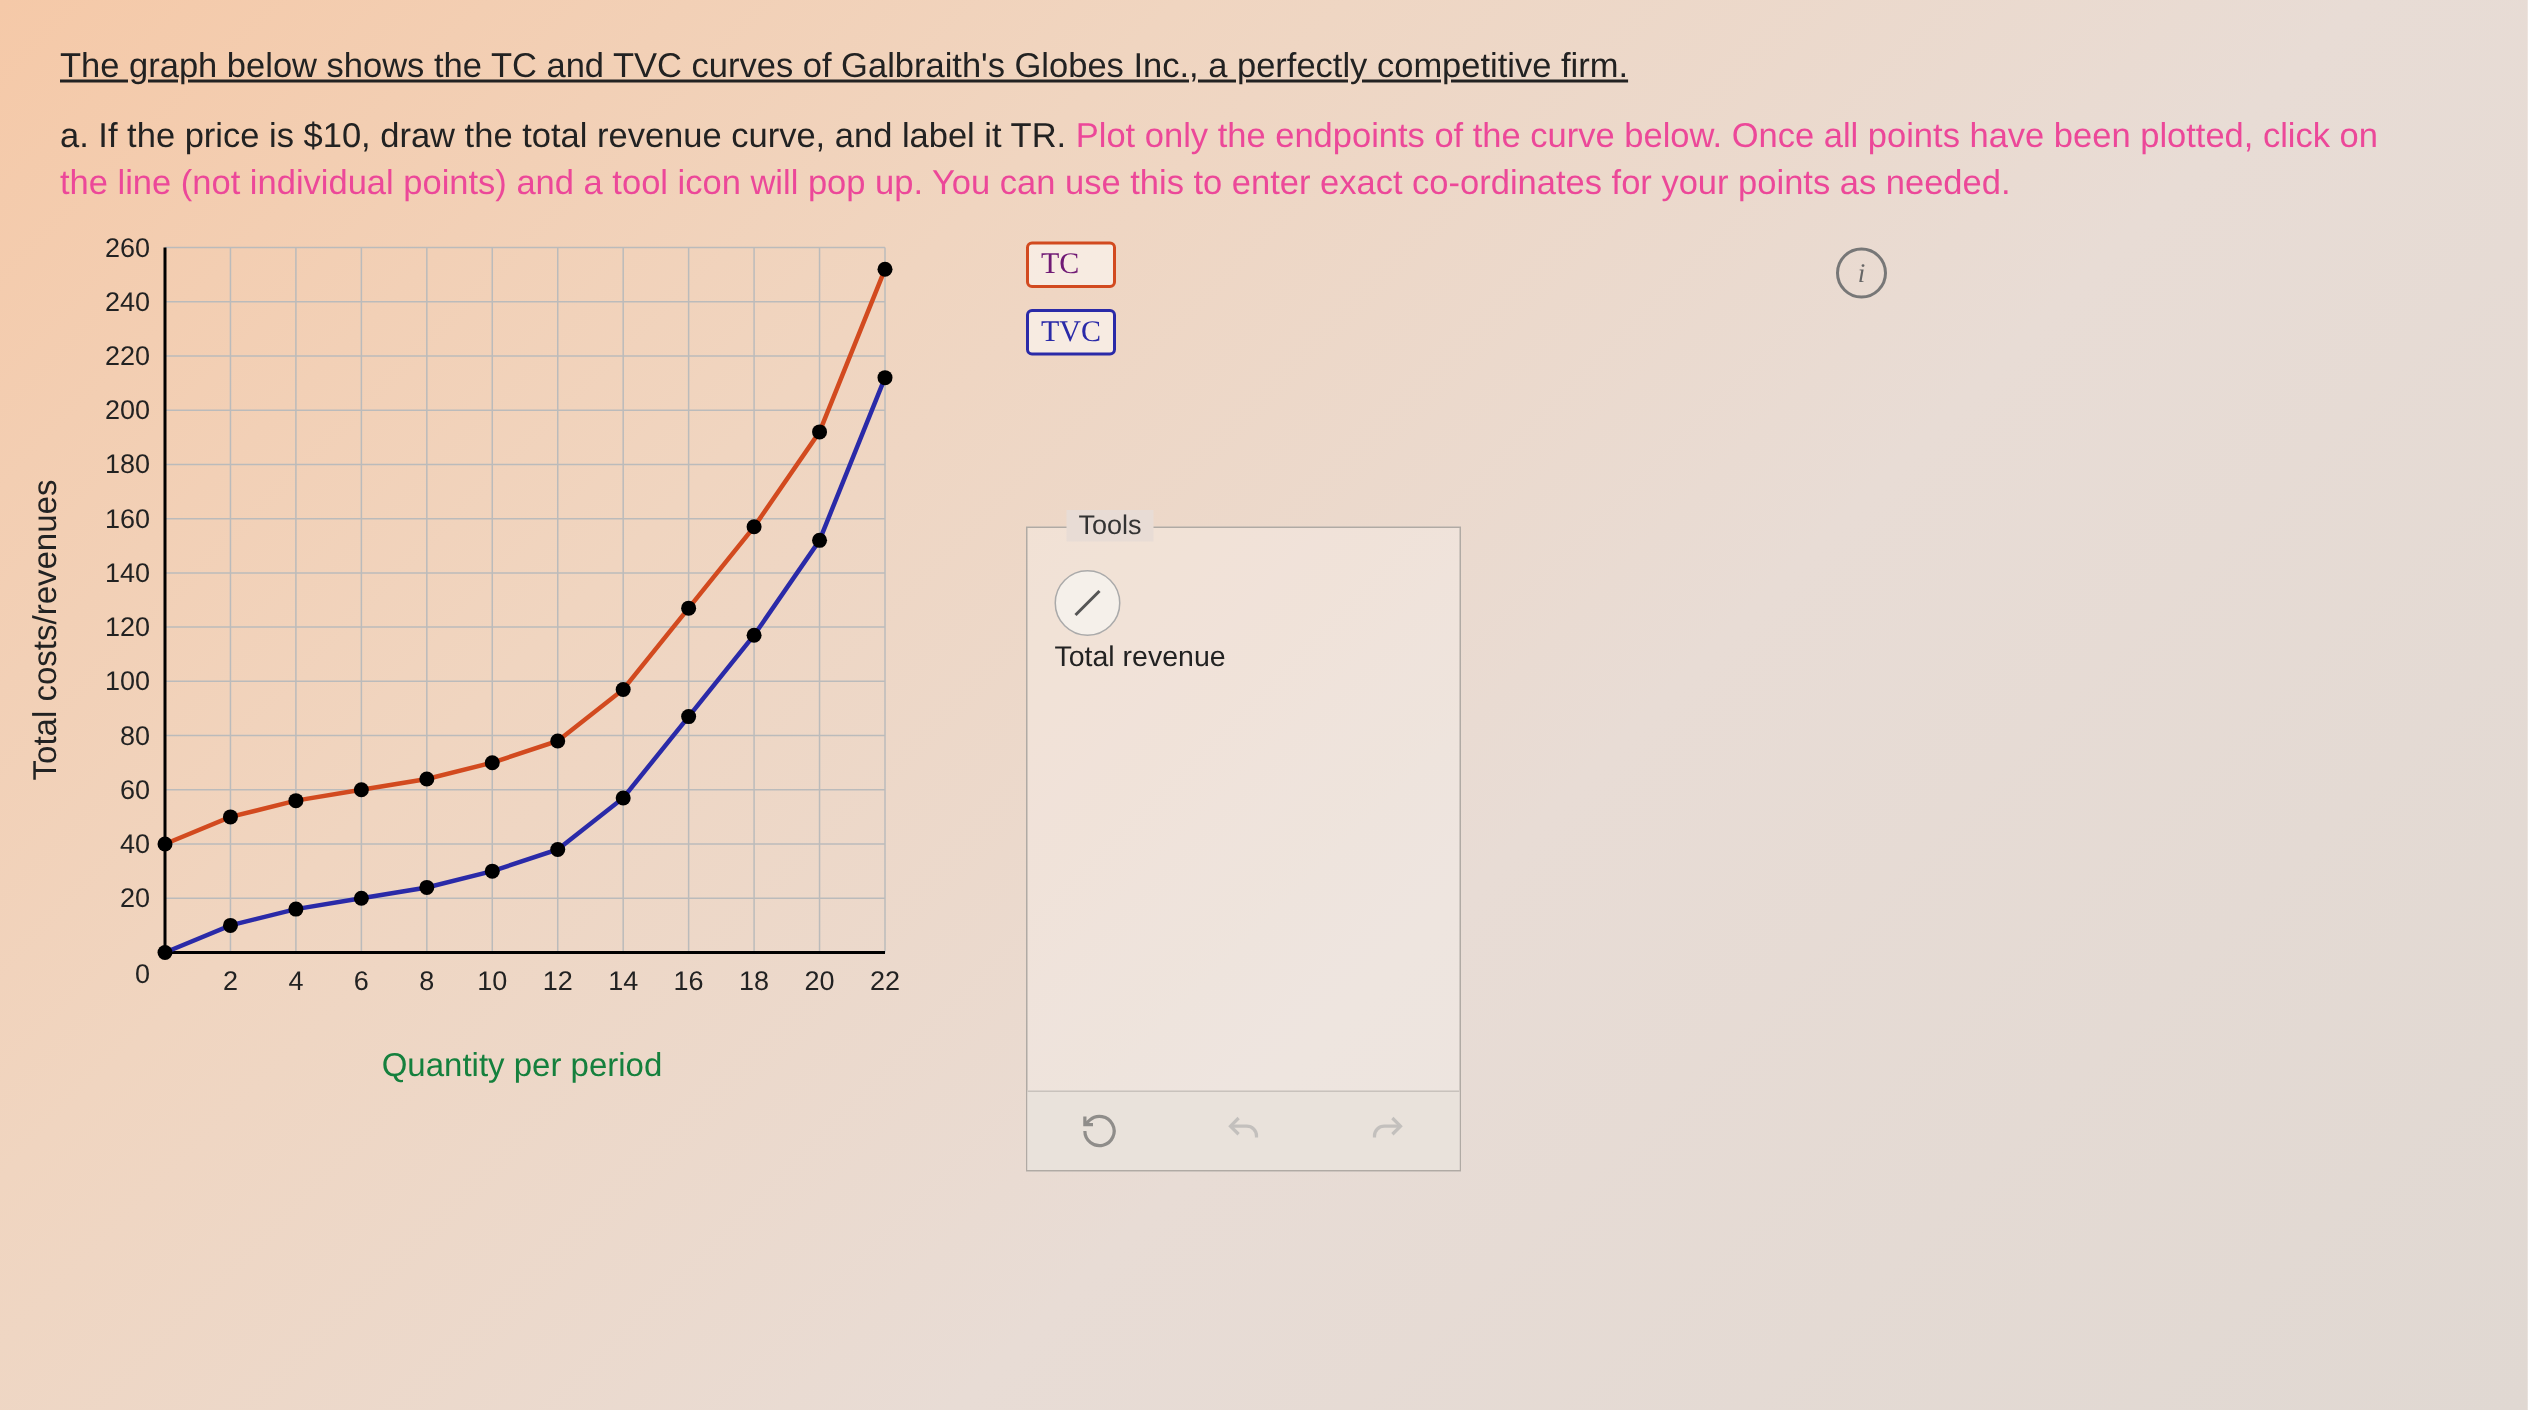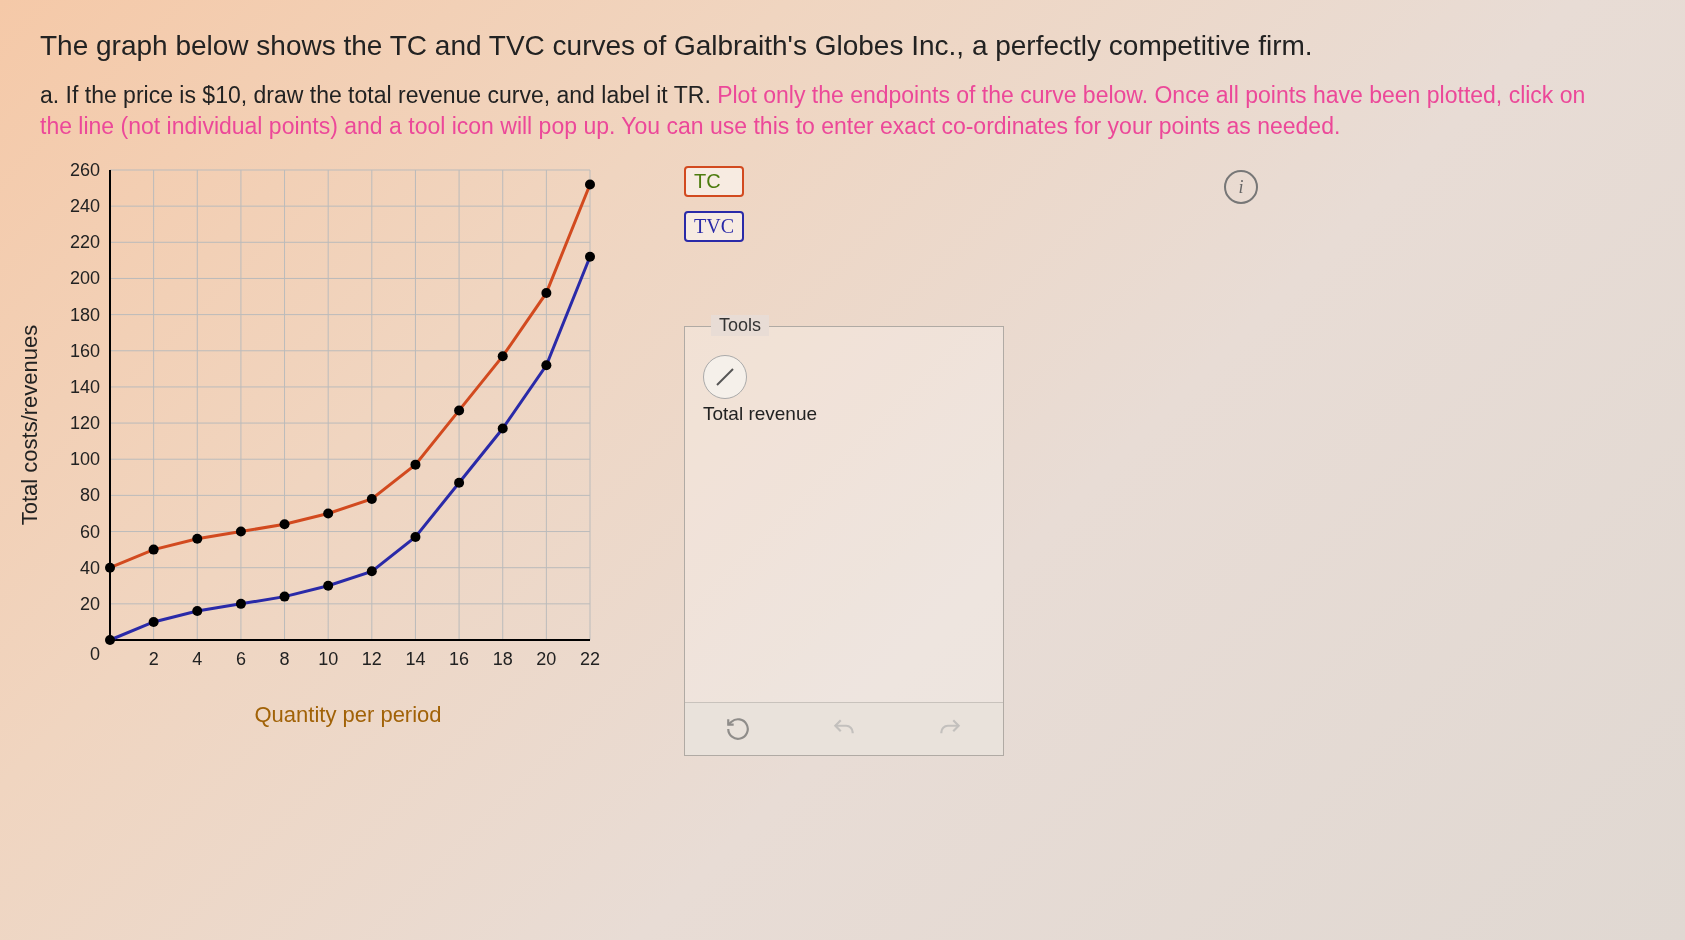--- a/index.html
+++ b/index.html
@@ -9,21 +9,21 @@
     height: 940px;
     font-family: Arial, Helvetica, sans-serif;
     background: linear-gradient(135deg, #f5c9a8 0%, #f0d5c0 30%, #e8dcd5 60%, #e0d8d2 100%);
     color: #2a2a2a;
     overflow: hidden;
   }
   .wrap {
     padding: 30px 40px;
     box-sizing: border-box;
   }
-  .intro { font-size: 28px; margin-bottom: 18px; color: #222; }
+  .intro { font-size: 23px; margin-bottom: 18px; color: #222; text-decoration: underline; }
   .inst { font-size: 23px; line-height: 1.35; max-width: 1580px; }
   .inst .dark { color: #222; text-align: center; }
   .inst .blue { color: #ec4899; }
   .content-row {
     display: flex;
     align-items: flex-start;
     margin-top: 18px;
     gap: 30px;
   }
   .legend-col {
@@ -37,21 +37,21 @@
   }
   .legend-box {
     border: 2px solid;
     border-radius: 4px;
     padding: 2px 8px;
     font-size: 20px;
     background: rgba(255,255,255,0.5);
     cursor: pointer;
     user-select: none;
   }
-  .legend-tc  { border-color: #d24a1f; color: #4d7c0f; }
+  .legend-tc  { border-color: #d24a1f; color: #701a75; font-family: Liberation Serif, serif; }
   .legend-tvc { border-color: #2a2aa8; color: #2a2aa8; font-family: Liberation Serif, serif; }
   .chart-box {
     position: relative;
     width: 560px;
     height: 530px;
   }
   .chart-box svg { position: absolute; top: 0; left: 0; }
   .ylabel {
     position: absolute;
     left: -10px; top: 50%;
@@ -59,21 +59,21 @@
     font-size: 22px;
     white-space: nowrap;
     color: #222;
   }
   .xlabel {
     position: absolute;
     left: 55%;
     bottom: -38px;
     transform: translateX(-50%);
     font-size: 22px;
-    color: #a16207;
+    color: #15803d;
   }
   .info-icon {
     width: 30px; height: 30px;
     border: 2px solid #777;
     border-radius: 50%;
     display: inline-flex;
     align-items: center;
     justify-content: center;
     font-family: Georgia, serif;
     font-style: italic;
@@ -81,23 +81,23 @@
     font-size: 18px;
     user-select: none;
     cursor: pointer;
     margin-left: 240px;
     margin-top: 4px;
   }
   .tools-panel {
     position: relative;
     border: 1px solid #b0aaa4;
     background: rgba(255,255,255,0.25);
-    width: 320px;
+    width: 290px;
     height: 430px;
-    margin-top: 70px;
+    margin-top: 100px;
     padding-top: 12px;
     box-sizing: border-box;
   }
   .tools-title {
     position: absolute;
     top: -12px; left: 26px;
     padding: 0 8px;
     font-size: 18px;
     color: #333;
     background: linear-gradient(#e8dcd5,#e8dcd5);

